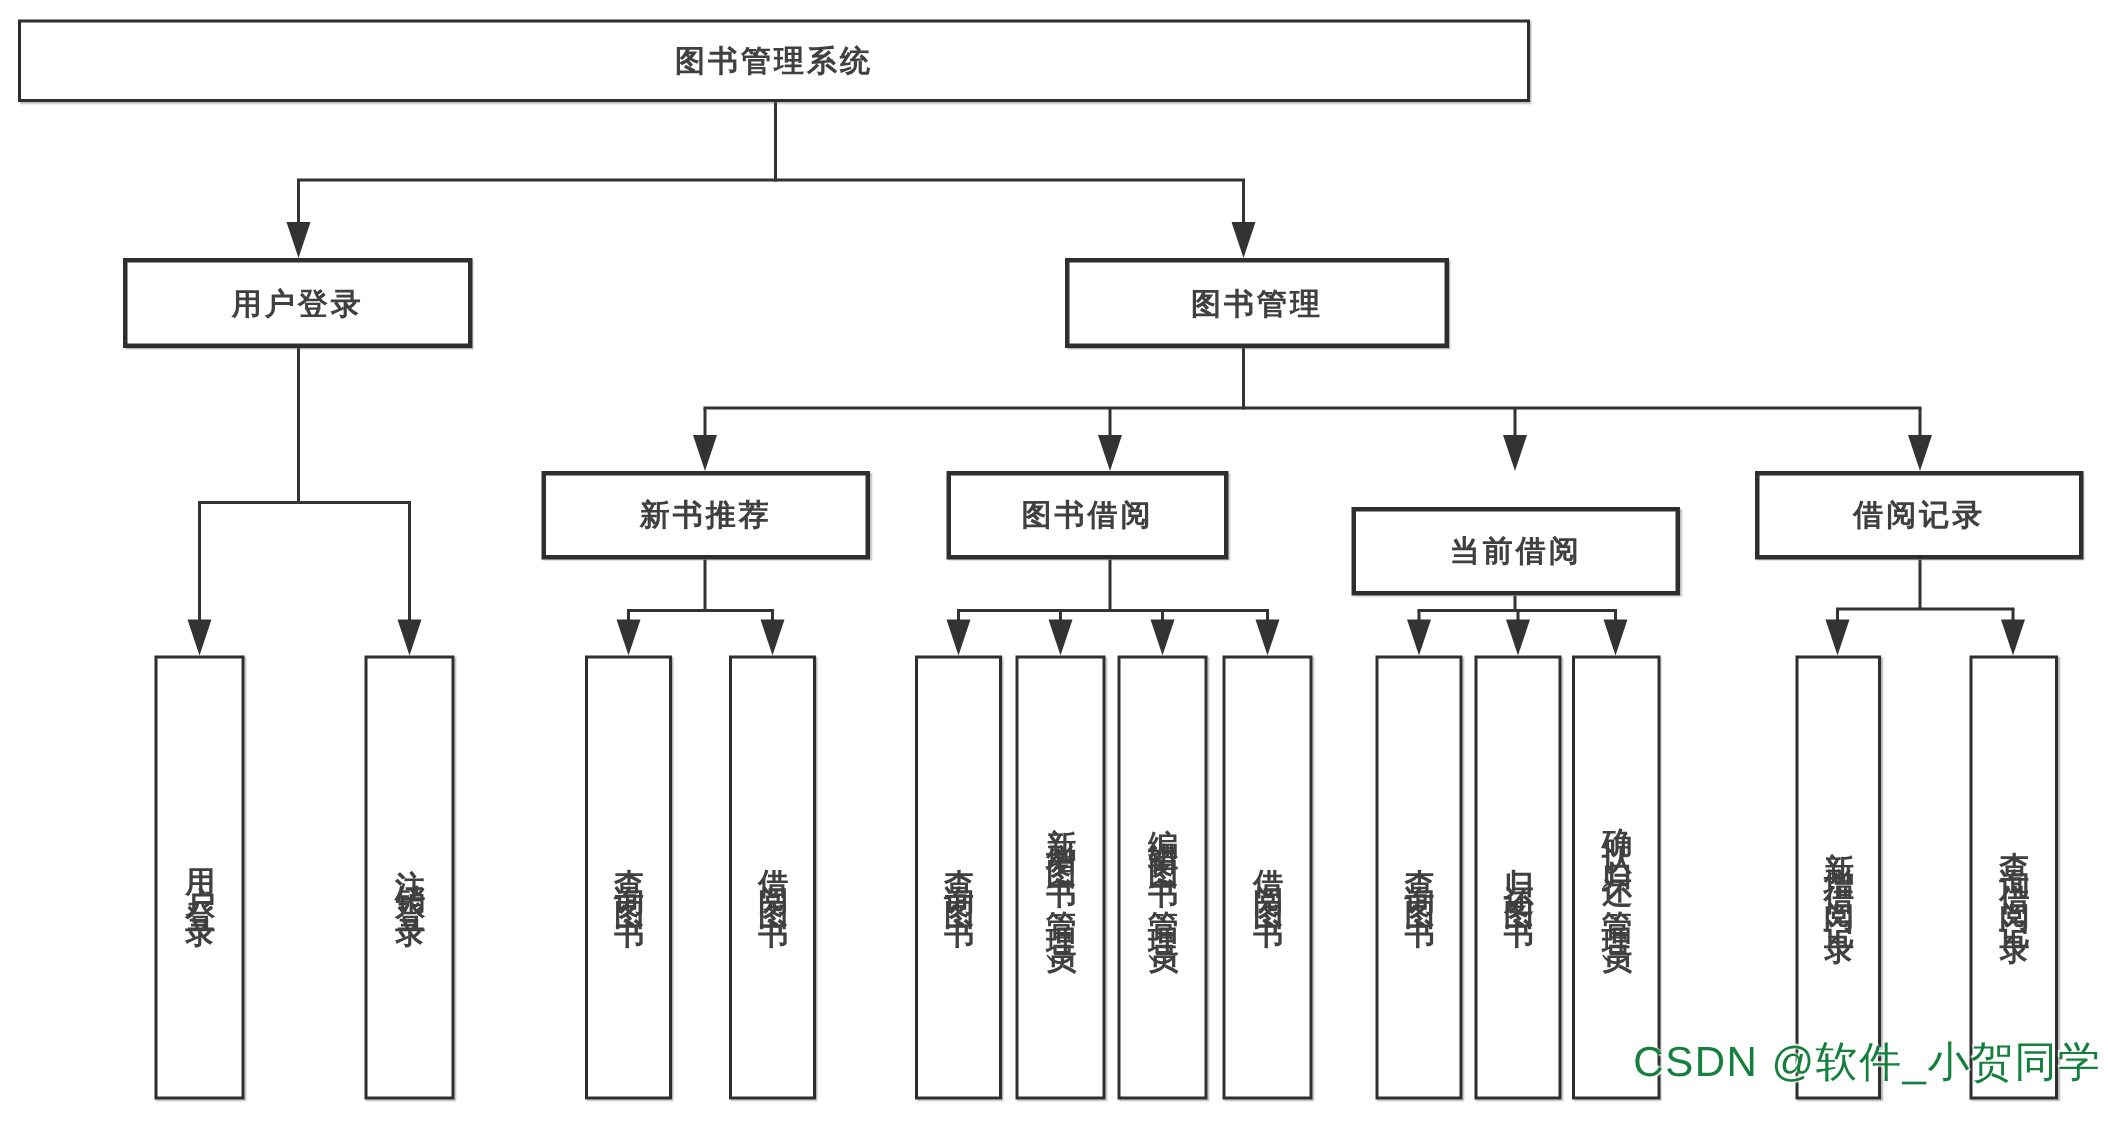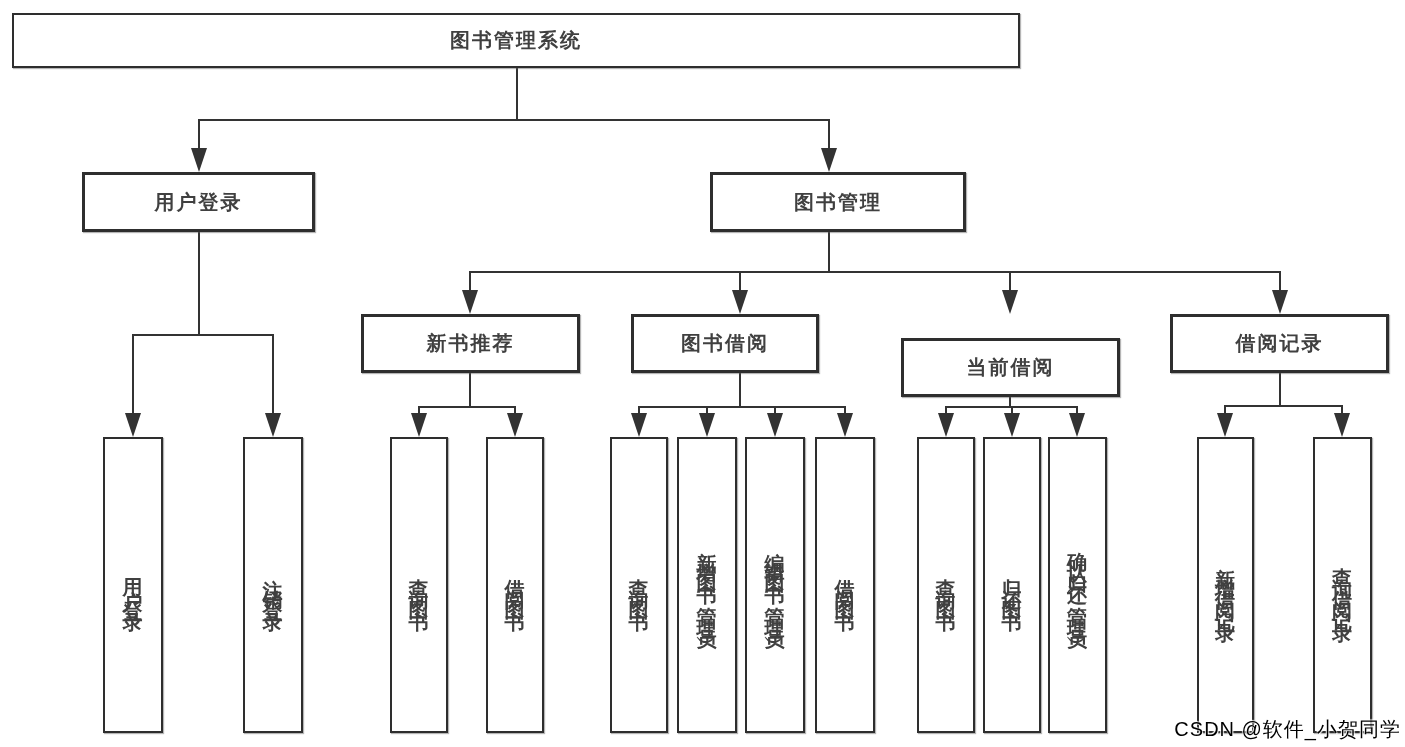--- a/index.html
+++ b/index.html
@@ -17,22 +17,22 @@
   }
   .b3{border-width:3px;}
   .vert{letter-spacing:0;}
   .vert .vtxt{
     writing-mode:vertical-rl;
     line-height:1;
     letter-spacing:11px;
     font-size:20px;
   }
   .watermark{
-    position:absolute;right:4px;bottom:4px;z-index:5;
-    font-size:20px;color:#000000;letter-spacing:1px;
+    position:absolute;right:4px;bottom:20px;z-index:5;
+    font-size:28px;color:#15803d;letter-spacing:1px;
     text-shadow:1px 1px 1px #ffffff,-1px -1px 1px #ffffff;
   }
 </style>
 </head>
 <body>
 
 <svg id="connectors" viewBox="0 0 1405 747" xmlns="http://www.w3.org/2000/svg">
   <g stroke="#333333" stroke-width="2" fill="none">
 
     <line x1="517" y1="68" x2="517" y2="121"></line>

